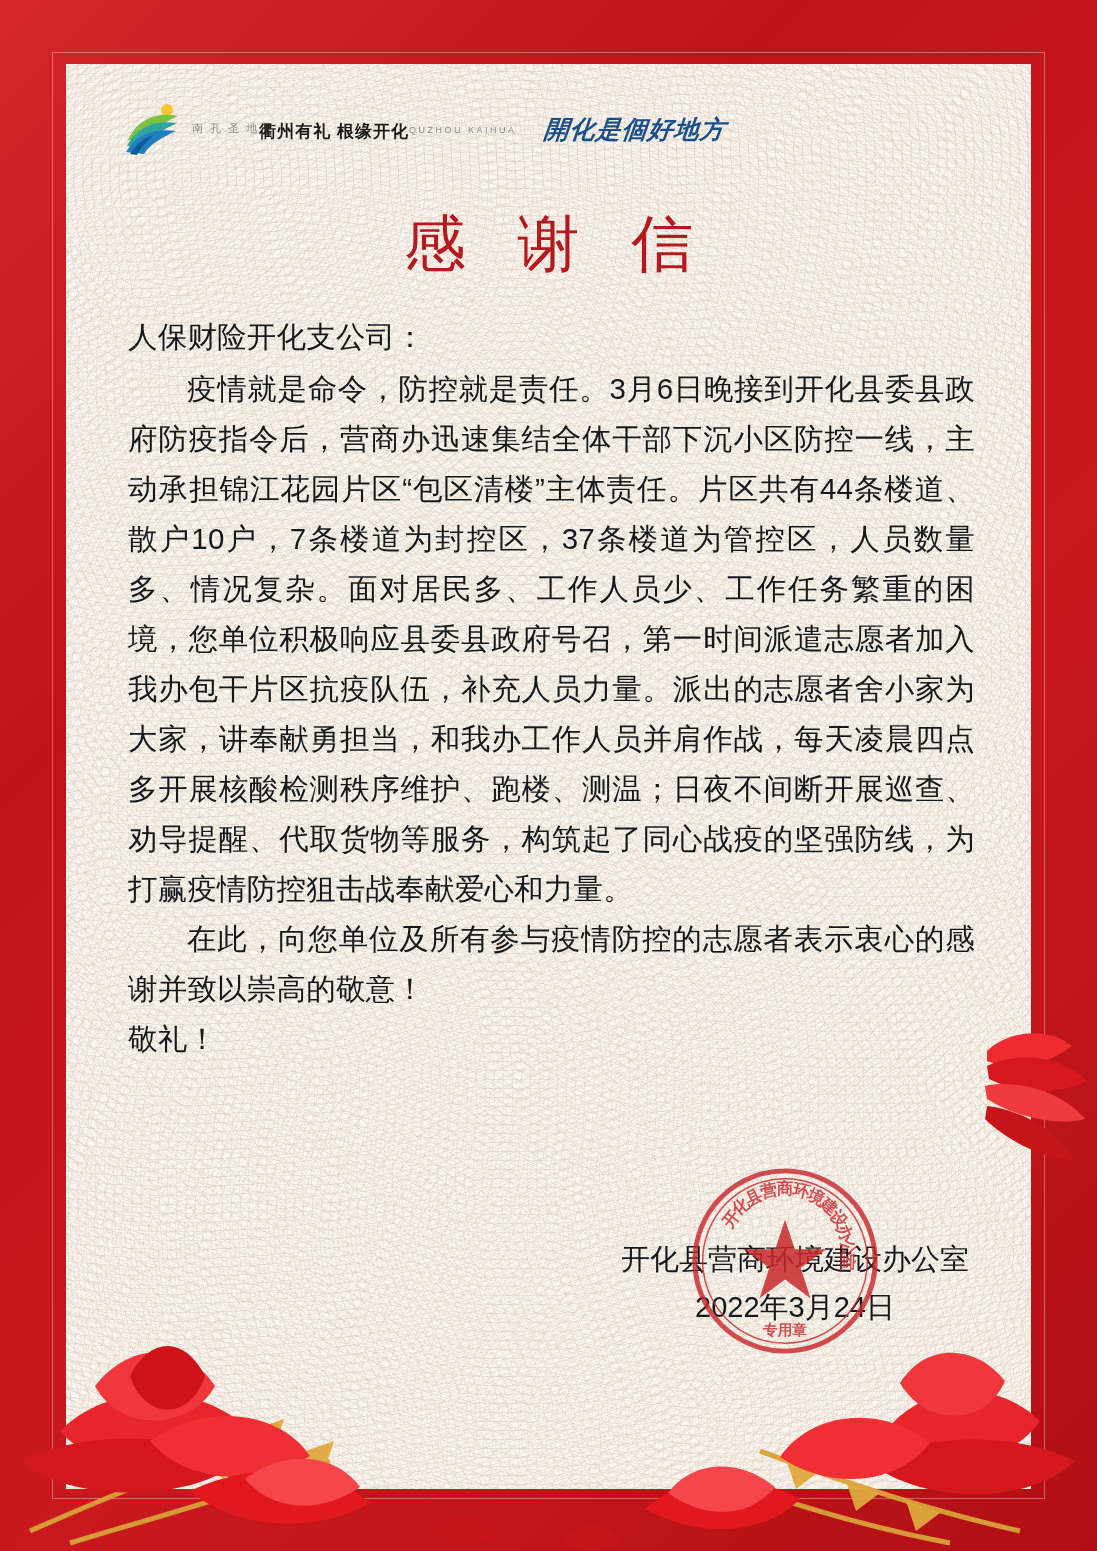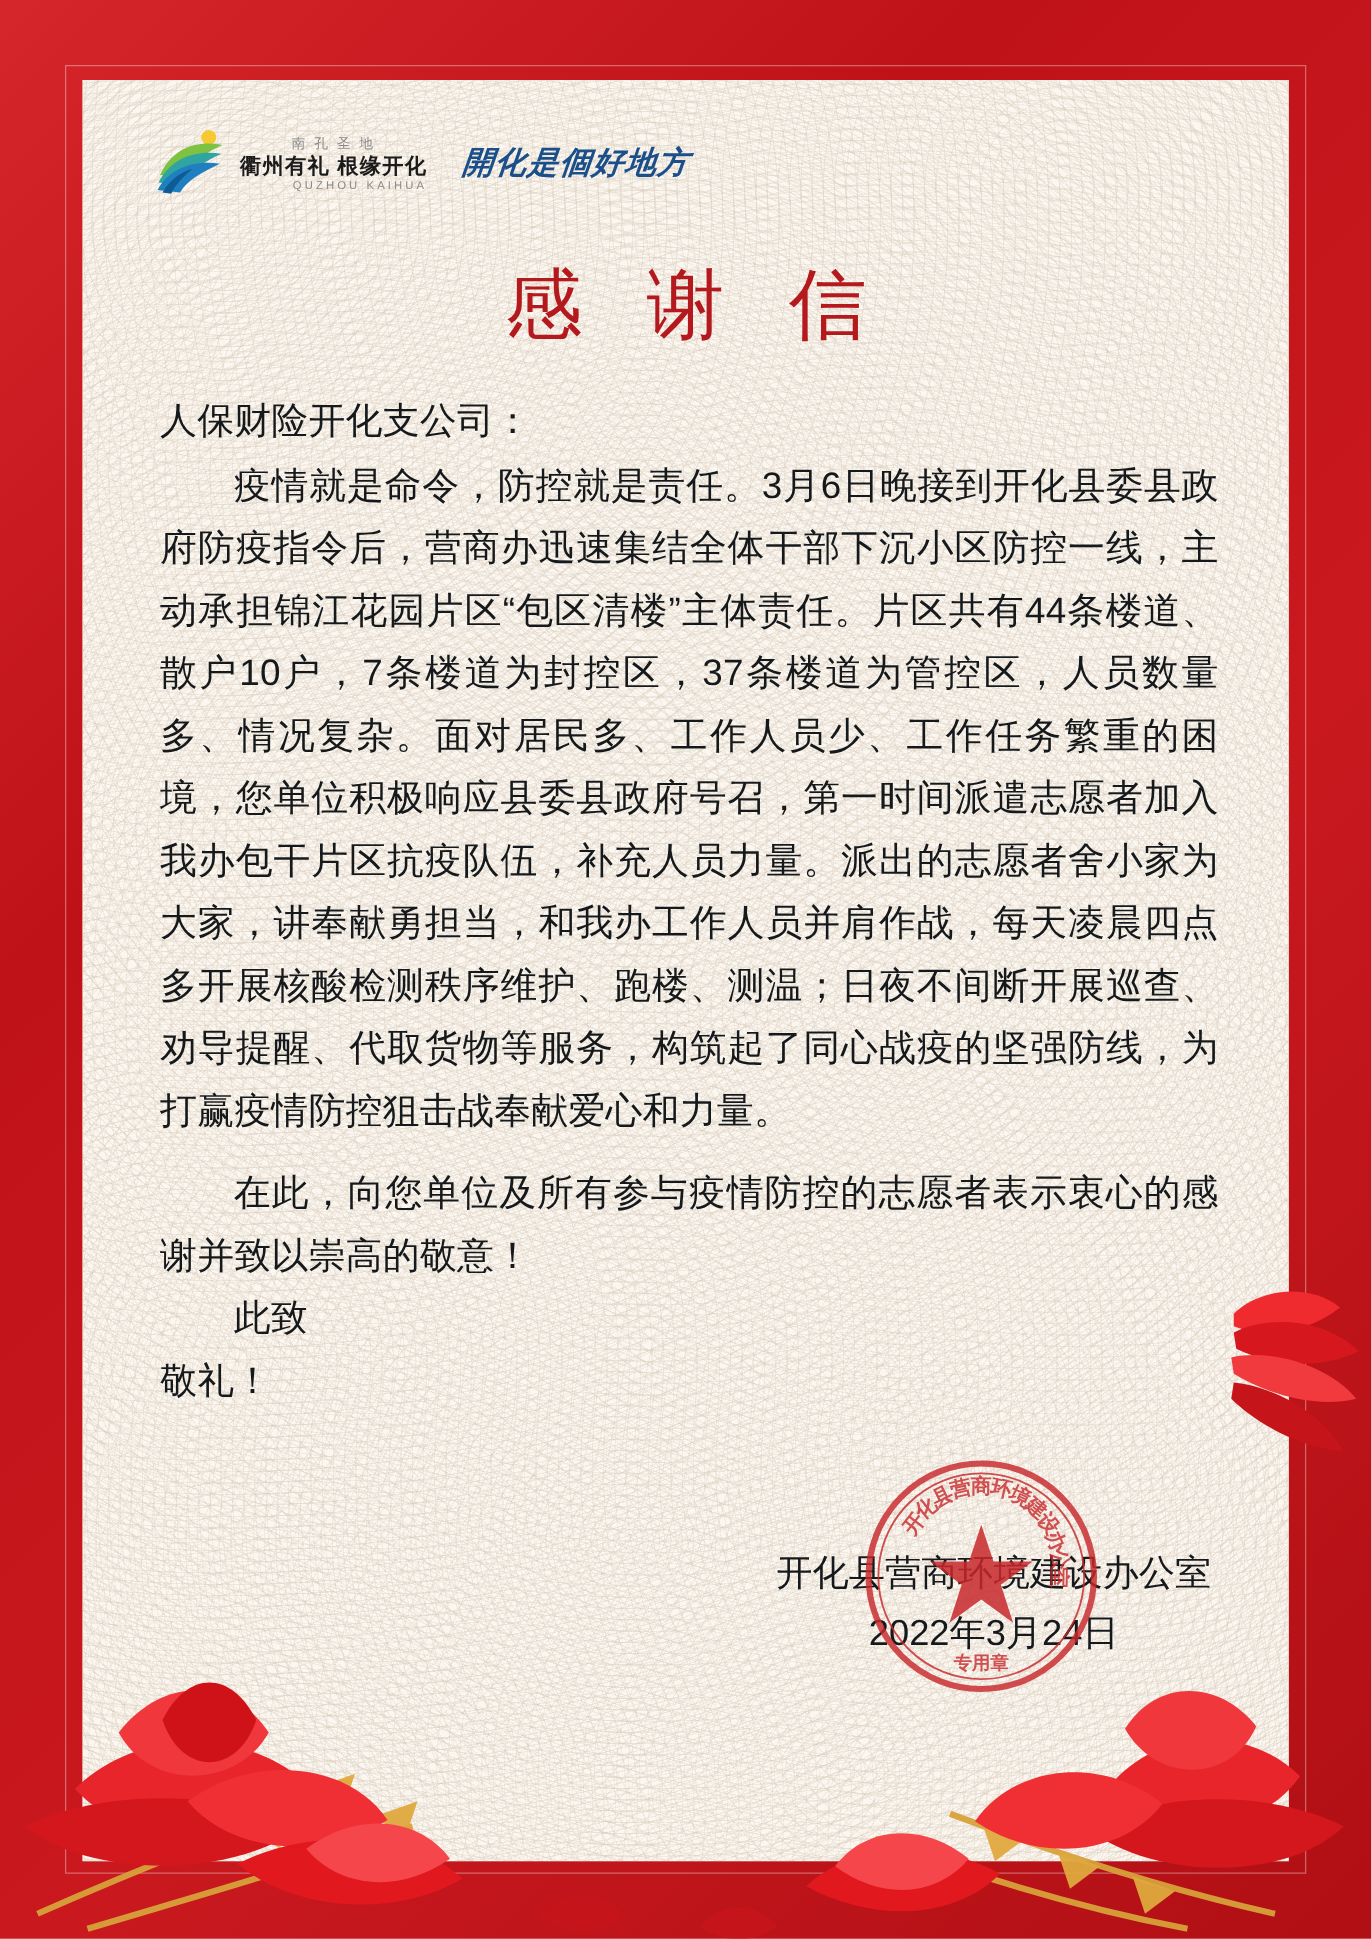--- a/index.html
+++ b/index.html
@@ -71,21 +71,21 @@
     gap: 10px;
   }
   .logo-mark {
     width: 58px;
     height: 58px;
     position: relative;
     flex: none;
   }
   .logo-text {
     display: flex;
-    flex-direction: column;
+    flex-direction: row;
     line-height: 1;
     margin-top: 4px;
   }
   .logo-supertext {
     font-size: 11px;
     color: #8a8a8a;
     letter-spacing: 2px;
     margin-bottom: 3px;
     text-align: center;
   }
@@ -141,21 +141,21 @@
   .salutation {
     margin: 0 0 2px 0;
   }
   .para {
     margin: 0;
     text-indent: 2em;
     text-align: justify;
     text-justify: inter-character;
   }
   .para + .para {
-    margin-top: 16px;
+    margin-top: 0;
   }
   .closing-1 {
     margin: 0;
     text-indent: 2em;
   }
   .closing-2 {
     margin: 0;
   }
   
   .signature {
@@ -223,21 +223,20 @@
         </div>
         <div class="slogan">開化是個好地方</div>
       </div>
 
       <div class="doc-title">感 谢 信</div>
 
       <div class="body-wrap">
         <p class="salutation">人保财险开化支公司：</p>
         <p class="para">疫情就是命令，防控就是责任。3月6日晚接到开化县委县政府防疫指令后，营商办迅速集结全体干部下沉小区防控一线，主动承担锦江花园片区“包区清楼”主体责任。片区共有44条楼道、散户10户，7条楼道为封控区，37条楼道为管控区，人员数量多、情况复杂。面对居民多、工作人员少、工作任务繁重的困境，您单位积极响应县委县政府号召，第一时间派遣志愿者加入我办包干片区抗疫队伍，补充人员力量。派出的志愿者舍小家为大家，讲奉献勇担当，和我办工作人员并肩作战，每天凌晨四点多开展核酸检测秩序维护、跑楼、测温；日夜不间断开展巡查、劝导提醒、代取货物等服务，构筑起了同心战疫的坚强防线，为打赢疫情防控狙击战奉献爱心和力量。</p>
         <p class="para">在此，向您单位及所有参与疫情防控的志愿者表示衷心的感谢并致以崇高的敬意！</p>
-        <p class="closing-1">此致</p>
         <p class="closing-2">敬礼！</p>
       </div>
 
       <div class="signature">
         <div>开化县营商环境建设办公室</div>
         <div>2022年3月24日</div>
       </div>
 
       <div class="stamp">
         <svg viewBox="0 0 200 200" width="196" height="196">

